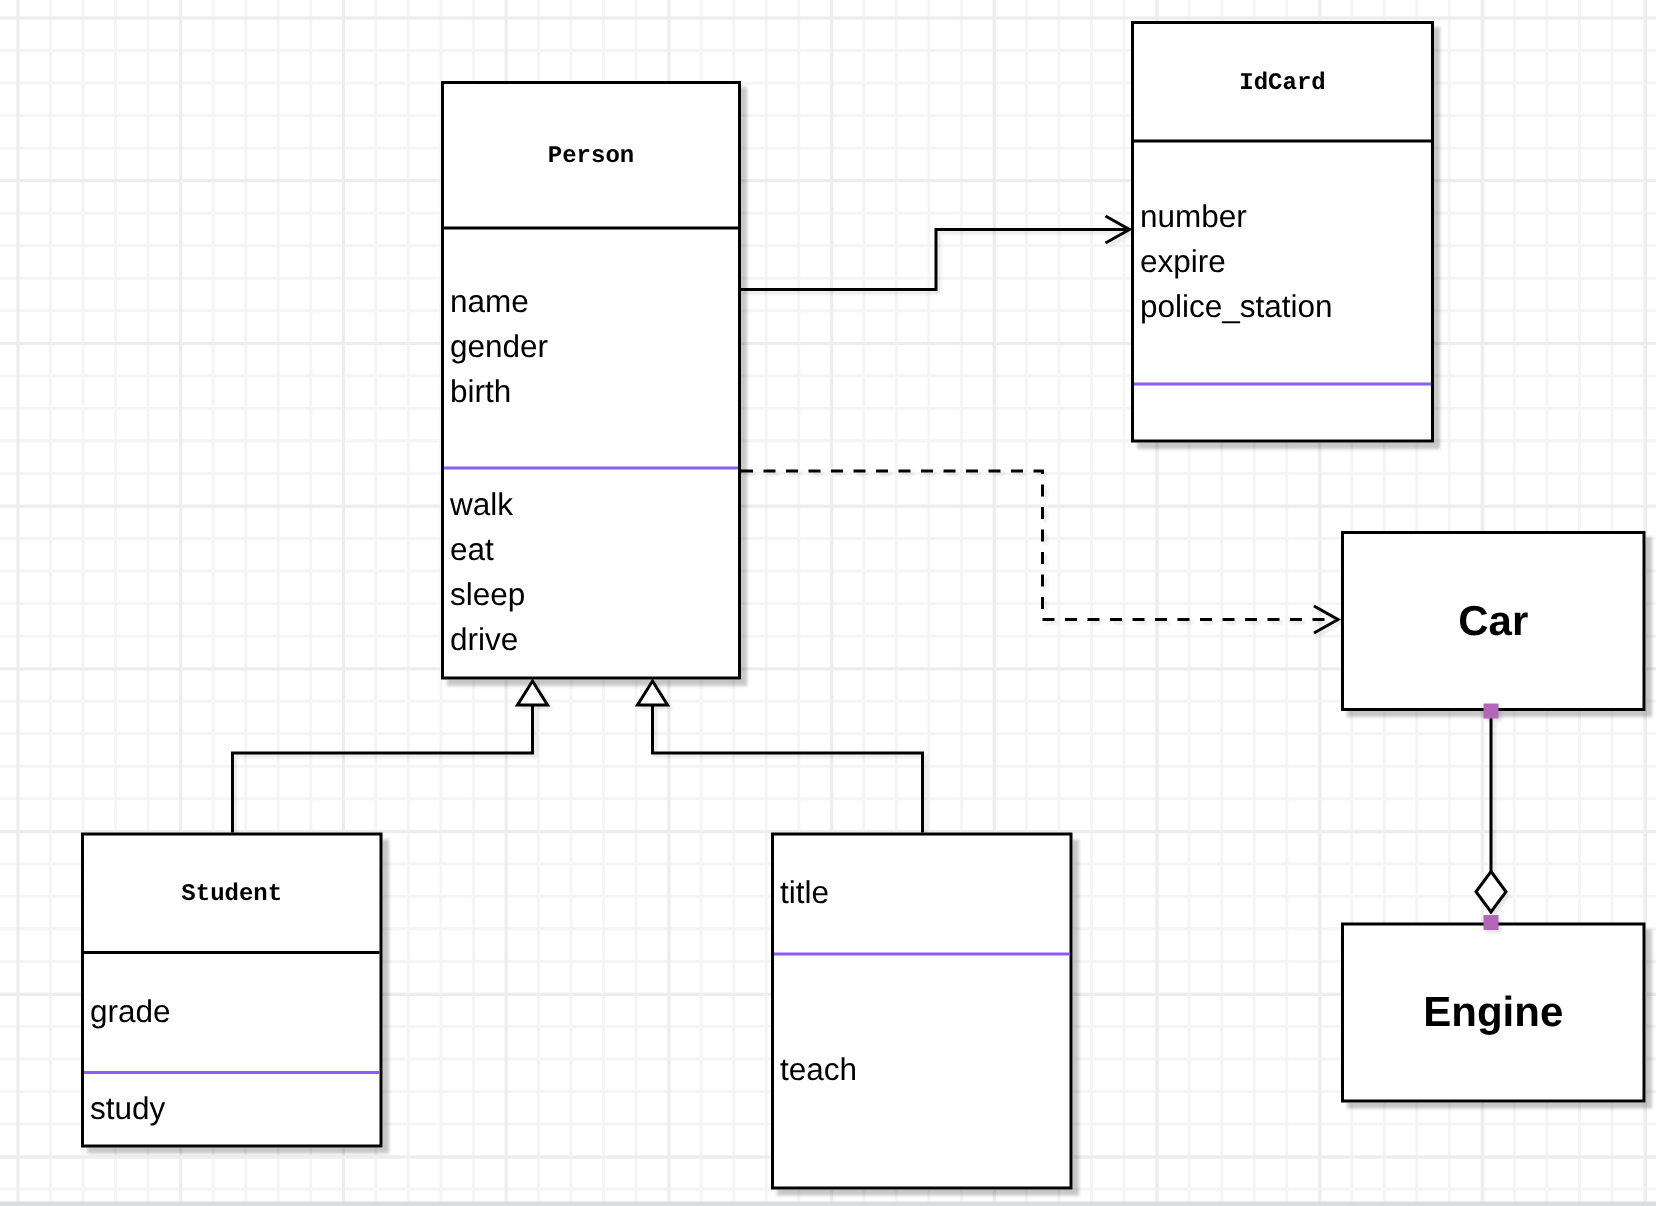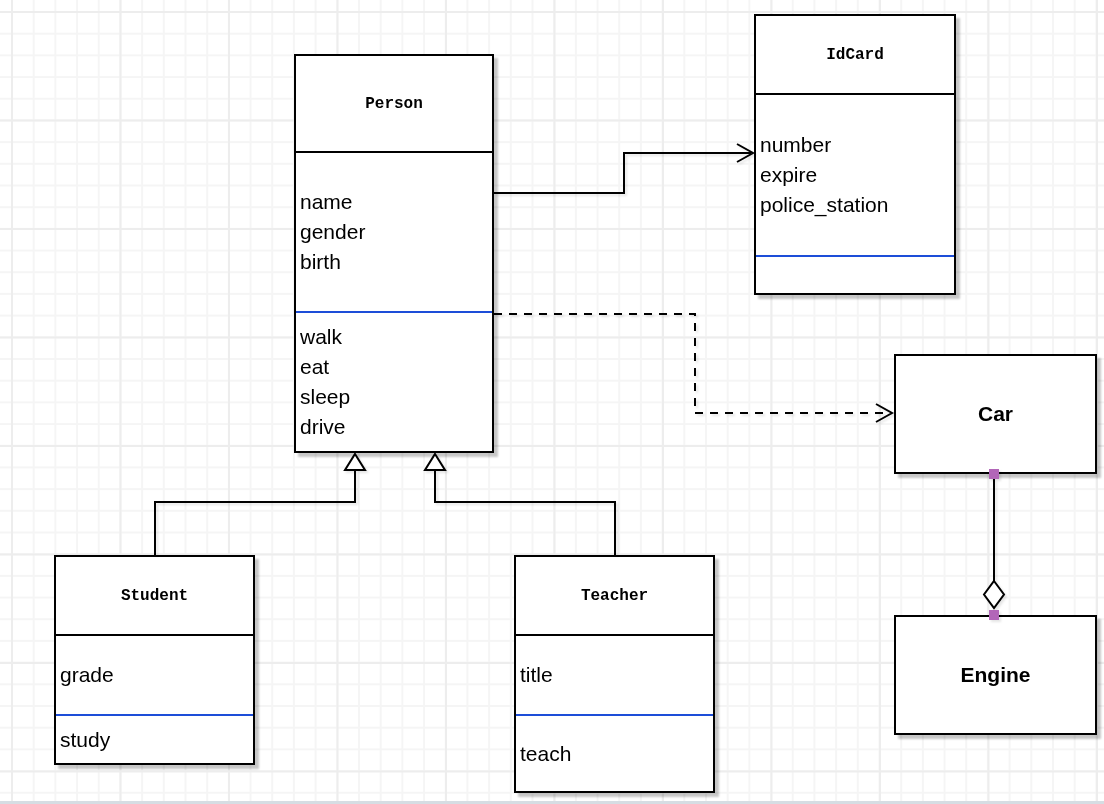--- a/index.html
+++ b/index.html
@@ -32,28 +32,28 @@
     font-weight:bold;font-size:16px;color:#000;
     border-bottom:2px solid #000;
     box-sizing:border-box;
     flex:0 0 auto;
     font-family:Liberation Mono, monospace;
   }
   .uml-sec{
     display:flex;flex-direction:column;justify-content:center;
     padding-left:4px;
     font-size:21px;line-height:30px;color:#000;
-    border-bottom:2px solid #1d4ed8;
+    border-bottom:2px solid #8b5cf6;
     box-sizing:border-box;
     flex:0 0 auto;
   }
   .uml-sec.last{border-bottom:none;flex:1 1 auto;}
   .uml-single{
     display:flex;align-items:center;justify-content:center;
-    font-weight:bold;font-size:21px;color:#000;
+    font-weight:bold;font-size:28px;color:#000;
     flex:1 1 auto;
   }
   #connectors{
     position:absolute;left:0;top:0;z-index:3;
     pointer-events:none;
   }
   #connectors g{filter:drop-shadow(2px 2px 1px rgba(0,0,0,0.10));}
   .ln{fill:none;stroke:#000;stroke-width:2;}
   .dash{stroke-dasharray:8 7;}
   .tri{fill:#fff;stroke:#000;stroke-width:2;}
@@ -135,21 +135,20 @@
     <div class="uml-title" style="height:79px;">Student</div>
     <div class="uml-sec" style="height:80px;">
       <div>grade</div>
     </div>
     <div class="uml-sec last">
       <div>study</div>
     </div>
   </div>
 
   <div class="uml-box" style="left:514px;top:555px;width:201px;height:238px;">
-    <div class="uml-title" style="height:79px;">Teacher</div>
     <div class="uml-sec" style="height:80px;">
       <div>title</div>
     </div>
     <div class="uml-sec last">
       <div>teach</div>
     </div>
   </div>
 
   <div class="bottom-edge"></div>
 </div>

